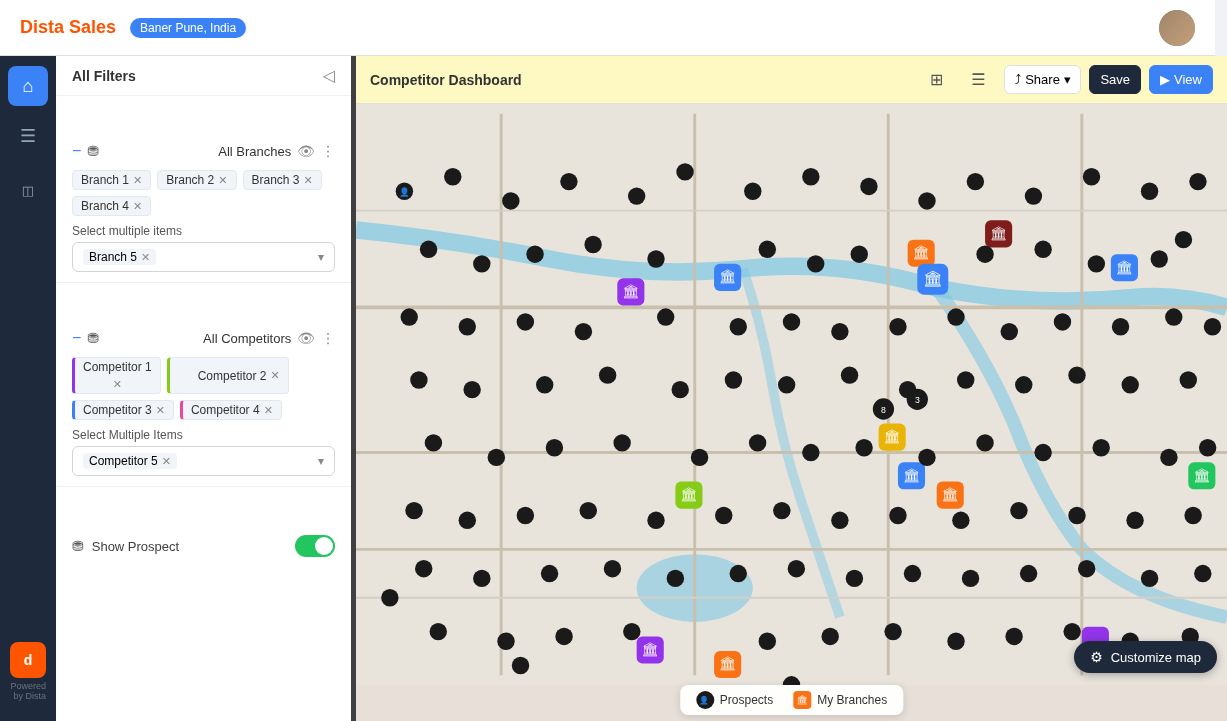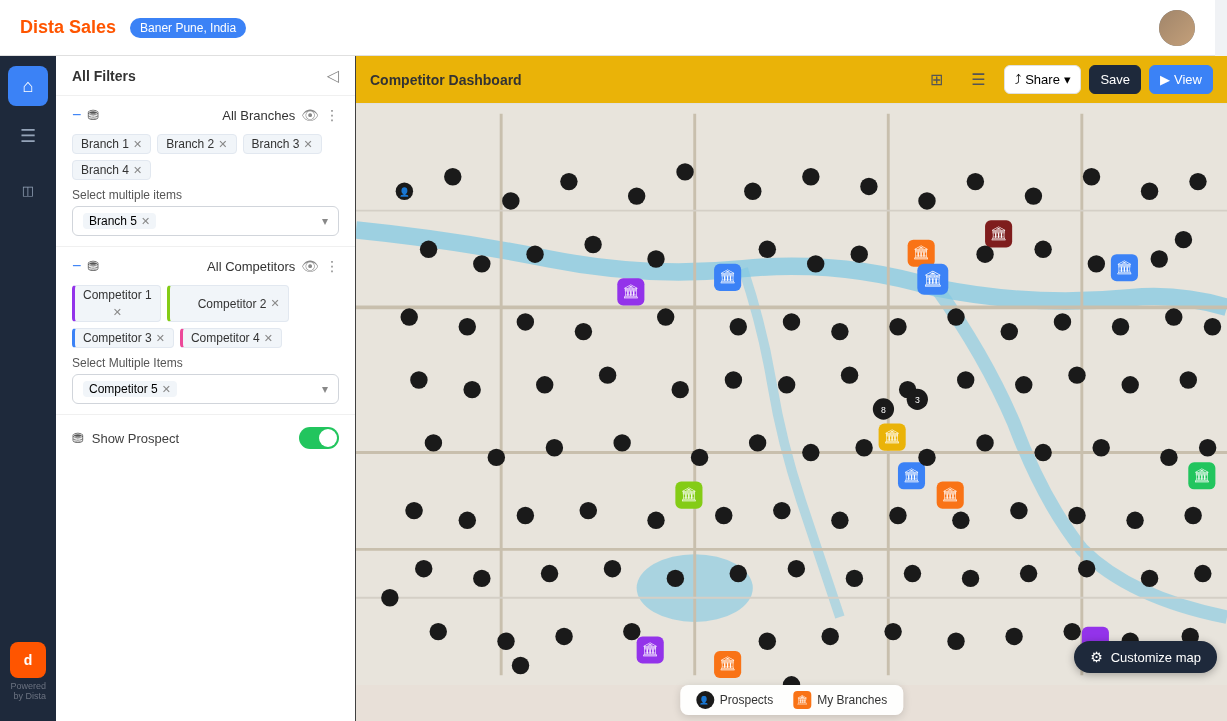--- a/index.html
+++ b/index.html
@@ -14,21 +14,21 @@
     .avatar-img { width: 36px; height: 36px; border-radius: 50%; background: linear-gradient(135deg, #a0856a, #c4a07a); }
 
     
     .icon-sidebar { width: 56px; background: #1e293b; display: flex; flex-direction: column; align-items: center; padding: 10px 0; gap: 10px; }
     .icon-sidebar-item { width: 40px; height: 40px; display: flex; align-items: center; justify-content: center; border-radius: 8px; cursor: pointer; color: #94a3b8; font-size: 18px; }
     .icon-sidebar-item.active { background: #3b82f6; color: #fff; }
     .icon-sidebar-bottom { margin-top: auto; }
     .dista-logo { width: 36px; height: 36px; background: #ff5500; border-radius: 8px; display: flex; align-items: center; justify-content: center; color: #fff; font-size: 14px; font-weight: 700; }
 
     
-    .filter-panel { width: 300px; background: #fff; border-right: 1px solid #404040; display: flex; flex-direction: column; overflow-y: auto; }
+    .filter-panel { width: 300px; background: #fff; border-right: 5px solid #404040; display: flex; flex-direction: column; overflow-y: auto; gap: 36px; }
     .filter-header-bar { display: flex; align-items: center; justify-content: space-between; padding: 10px 16px; border-bottom: 1px solid #f0f0f0; }
     .filter-title { font-weight: 600; font-size: 14px; color: #333; }
     .collapse-arrow { cursor: pointer; color: #888; font-size: 16px; }
 
     .filter-section { padding: 10px 16px; border-bottom: 1px solid #f0f0f0; }
     .section-header { display: flex; align-items: center; gap: 6px; margin-bottom: 10px; }
     .section-toggle { color: #3b82f6; font-size: 16px; cursor: pointer; }
     .section-icon { font-size: 14px; color: #555; }
     .section-label { font-size: 13px; font-weight: 500; color: #333; flex: 1; text-align: right; }
     .section-actions { display: flex; gap: 6px; align-items: center; }
@@ -50,21 +50,21 @@
     .toggle { width: 40px; height: 22px; background: #22c55e; border-radius: 11px; position: relative; cursor: pointer; }
     .toggle-knob { width: 18px; height: 18px; background: #fff; border-radius: 50%; position: absolute; top: 2px; right: 2px; transition: left 0.2s; }
 
     
     .map-area { flex: 1; position: relative; background: #e8e0d8; overflow: hidden; }
     .map-toolbar-btn { background: #fff; border: 1px solid #e0e0e0; border-radius: 6px; padding: 6px 10px; font-size: 13px; cursor: pointer; display: flex; align-items: center; gap: 4px; }
     .map-toolbar-btn.save { background: #1e293b; color: #fff; border-color: #1e293b; }
     .map-toolbar-btn.view { background: #3b82f6; color: #fff; border-color: #3b82f6; }
 
     
-    .dashboard-title-bar { position: absolute; top: 0; left: 0; right: 0; height: 48px; background: #eab308; border-bottom: 1px solid #e0e0e0; display: flex; align-items: center; padding: 0 14px; gap: 10px; z-index: 4; }
+    .dashboard-title-bar { position: absolute; top: 0; left: 0; right: 0; height: 48px; background: #fef9c3; border-bottom: 1px solid #e0e0e0; display: flex; align-items: center; padding: 0 14px; gap: 10px; z-index: 4; }
     .dashboard-title { font-size: 14px; font-weight: 600; color: #333; }
     .title-icons { display: flex; gap: 8px; margin-left: auto; align-items: center; }
 
     
     .map-bg { position: absolute; top: 48px; left: 0; right: 0; bottom: 36px; background: #e8e4dc; overflow: hidden; }
     .map-canvas { width: 100%; height: 100%; position: relative; }
 
     
     .map-legend { position: absolute; bottom: 6px; left: 50%; transform: translateX(-50%); background: rgba(255,255,255,0.95); border-radius: 8px; padding: 6px 16px; display: flex; gap: 20px; align-items: center; z-index: 5; box-shadow: 0 2px 8px rgba(0,0,0,0.15); }
     .legend-item { display: flex; align-items: center; gap: 6px; font-size: 12px; color: #333; }

